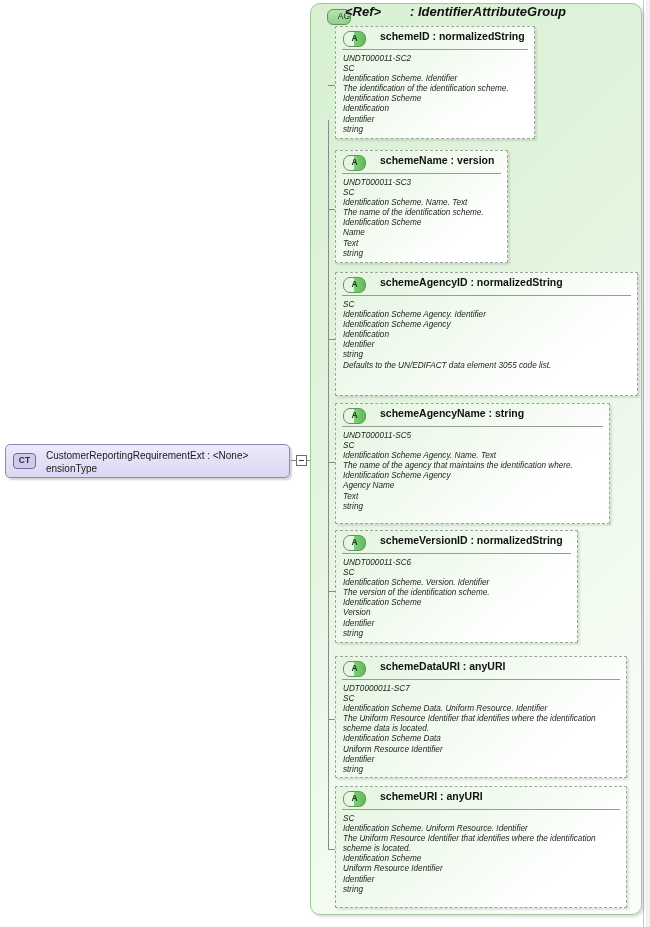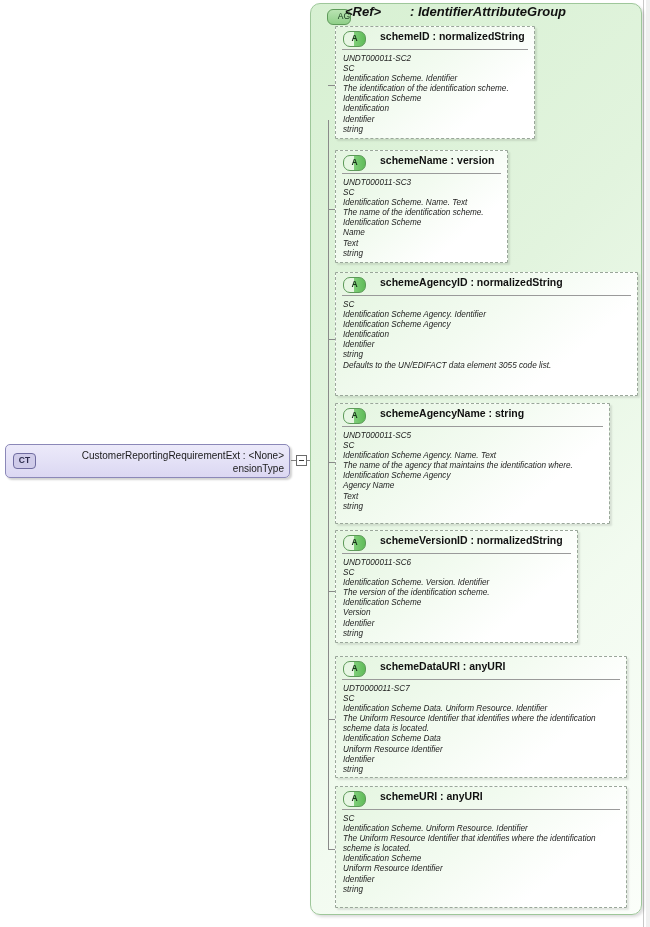--- a/index.html
+++ b/index.html
@@ -33,22 +33,22 @@
     box-shadow:2px 2px 2px rgba(0,0,0,.18);
   }
   .ct-badge{
     position:absolute;left:7px;top:8px;width:21px;height:14px;
     border:1px solid #6f6ca0;border-radius:4px;
     background:#cfcbe9;
     font-size:8.5px;line-height:13px;text-align:center;
     color:#2a2a4a;font-weight:bold;letter-spacing:0px;
   }
   .ct-label{
-    position:absolute;left:28px;top:5px;width:250px;
-    font-size:10px;line-height:12.5px;color:#1a1a1a;text-align:right;
+    position:absolute;left:40px;top:5px;width:250px;
+    font-size:10px;line-height:12.5px;color:#1a1a1a;
   }
 
   
   .conn-stub{
     position:absolute;left:291px;top:460px;width:6px;height:1px;background:#808080;
   }
   .conn-box{
     position:absolute;left:296px;top:455px;width:11px;height:11px;
     border:1px solid #6b6b6b;background:#ffffff;box-sizing:border-box;
   }

